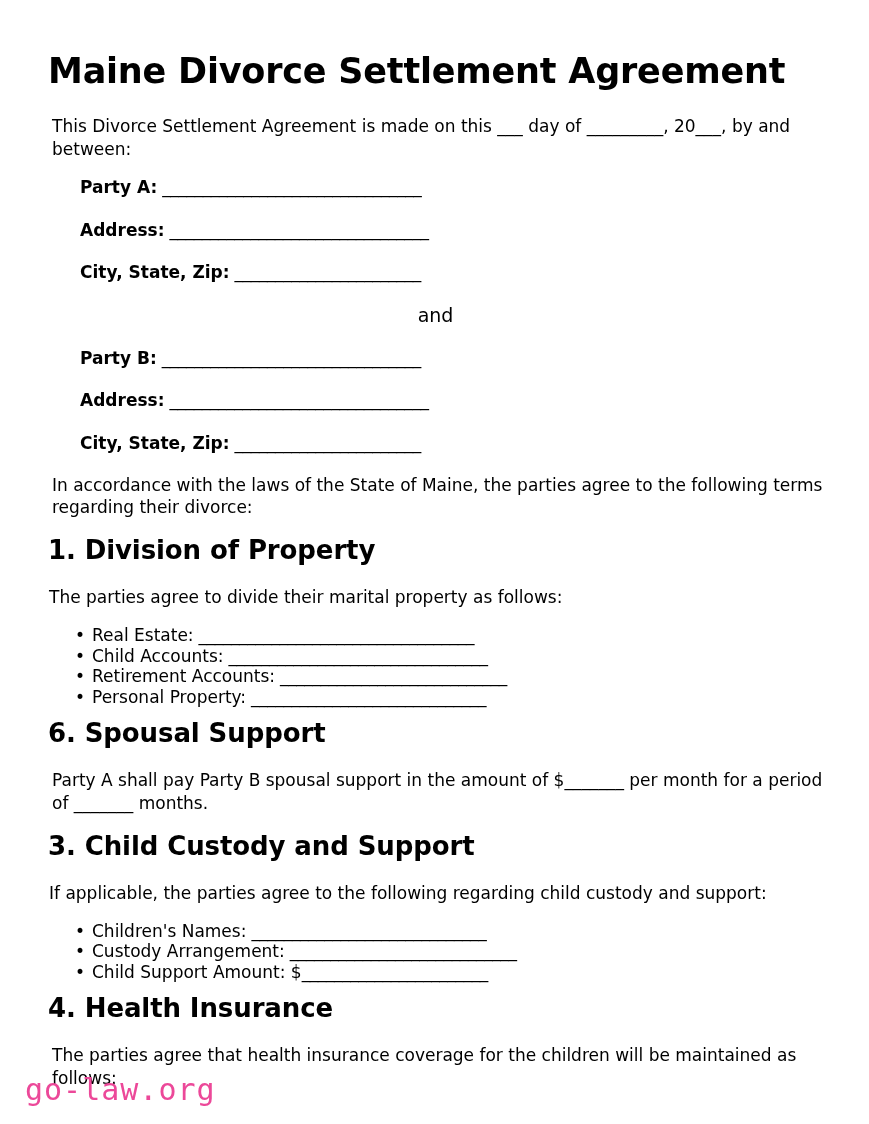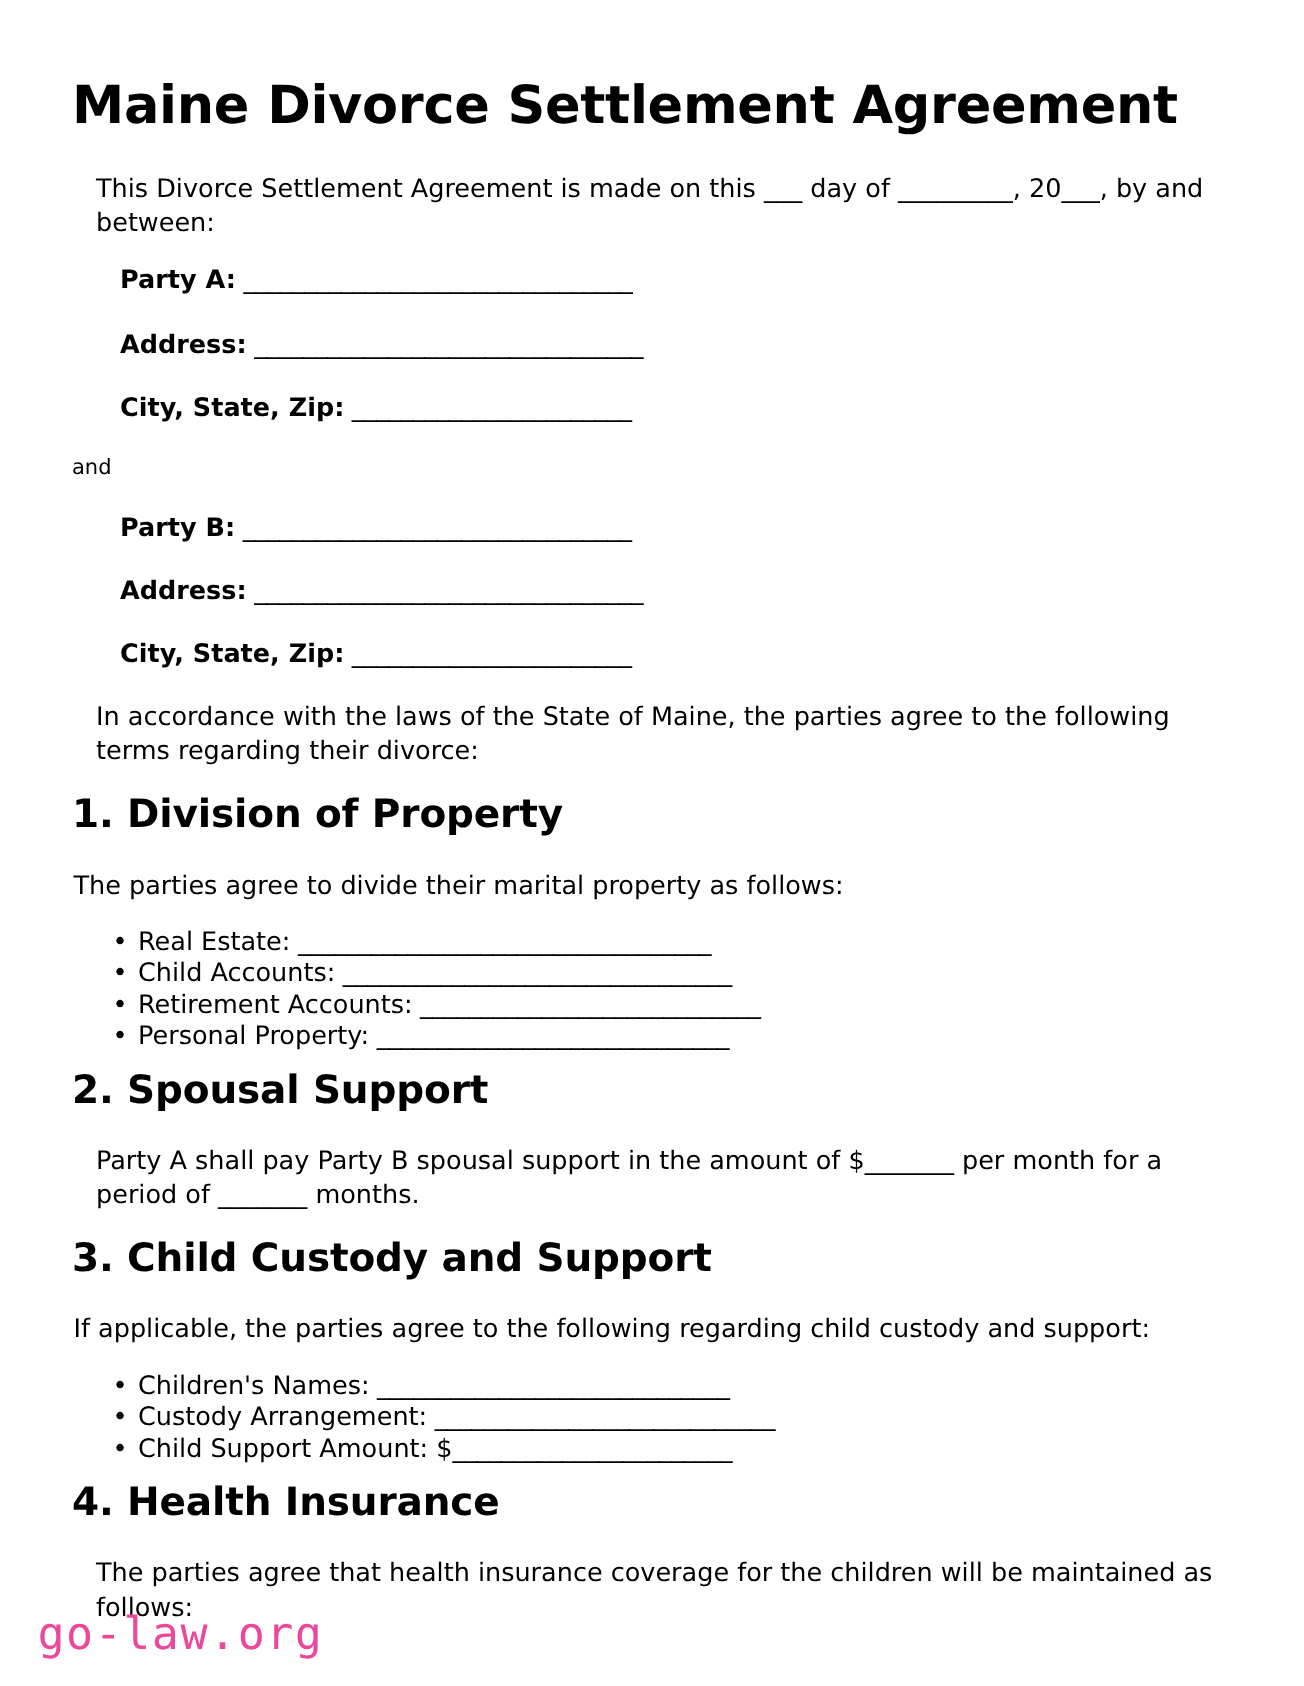--- a/index.html
+++ b/index.html
@@ -32,42 +32,43 @@
     font-size: 35px;
     font-weight: bold;
     letter-spacing: -0.2px;
     line-height: 1.12;
     margin: 0 0 24px 0;
     color: #000;
   }
   .para {
     font-size: 17px;
     line-height: 1.33;
-    margin: 0 0 16px 16px;
+    margin: 0 0 16px 4px;
     color: #000;
     text-align: left;
   }
   .field-line {
     font-size: 17px;
     line-height: 1.3;
     margin: 0 0 20px 0;
     color: #000;
     white-space: nowrap;
   }
   .field-label {
     font-weight: bold;
     margin-left: 32px;
   }
   .blank {
     letter-spacing: -0.4px;
   }
   .plain-and {
-    font-size: 14px;
+    font-size: 19px;
     line-height: 1.3;
     margin: 0 0 20px 0;
+    text-align: center;
   }
   .section-heading {
     font-size: 26px;
     font-weight: bold;
     line-height: 1.2;
     margin: 8px 0 20px 0;
     color: #000;
     letter-spacing: -0.1px;
   }
   .body-indent {
@@ -152,21 +153,21 @@
         <span class="bullet-dot">•</span><span>Child Accounts:</span><span class="blank"> ________________________________</span>
       </li>
       <li>
         <span class="bullet-dot">•</span><span>Retirement Accounts:</span><span class="blank"> ____________________________</span>
       </li>
       <li>
         <span class="bullet-dot">•</span><span>Personal Property:</span><span class="blank"> _____________________________</span>
       </li>
     </ul>
 
-    <h2 class="section-heading">2. Spousal Support</h2>
+    <h2 class="section-heading">6. Spousal Support</h2>
     <p class="para">Party A shall pay Party B spousal support in the amount of $_______ per month for a period of _______ months.</p>
 
     <h2 class="section-heading">3. Child Custody and Support</h2>
     <p class="para body-indent">If applicable, the parties agree to the following regarding child custody and support:</p>
     <ul class="fields">
       <li>
         <span class="bullet-dot">•</span><span>Children's Names:</span><span class="blank"> _____________________________</span>
       </li>
       <li>
         <span class="bullet-dot">•</span><span>Custody Arrangement:</span><span class="blank"> ____________________________</span>

